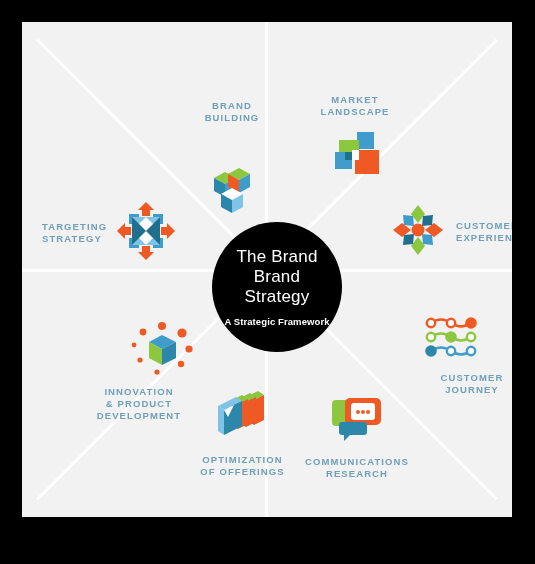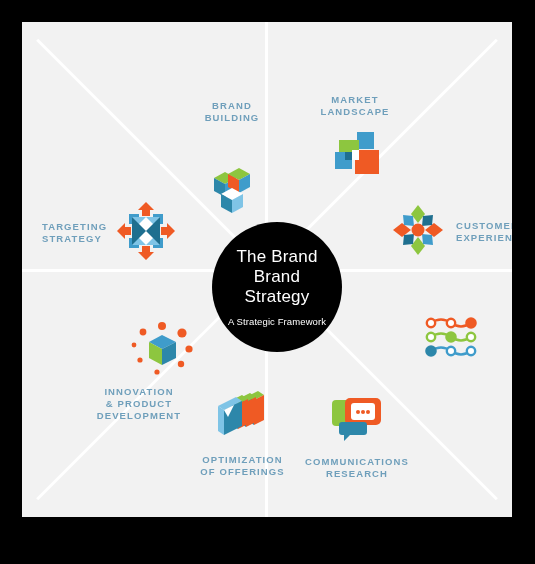--- a/index.html
+++ b/index.html
@@ -19,21 +19,21 @@
   .spoke.d{left:-80px;top:246px;width:650px;height:3px;transform-origin:center center;}
   .spoke.d1{transform:rotate(45deg);}
   .spoke.d2{transform:rotate(-45deg);}
 
   
   #center{position:absolute;left:190px;top:200px;width:130px;height:130px;
           border-radius:50%;background:#000000;color:#fff;
           display:flex;flex-direction:column;align-items:center;justify-content:center;
           z-index:20;text-align:center;}
   #center .t{font-size:17px;line-height:20px;font-weight:400;letter-spacing:.2px;}
-  #center .s{font-size:9.5px;margin-top:9px;font-weight:400;letter-spacing:.1px;}
+  #center .s{font-size:9.5px;margin-top:9px;font-weight:700;letter-spacing:.1px;}
 
   
   .node{position:absolute;z-index:10;display:flex;align-items:center;}
   .node .lbl{color:#6f9fbb;font-weight:700;font-size:9.5px;line-height:12px;
              letter-spacing:1.1px;text-transform:uppercase;white-space:pre-line;}
   .node.col{flex-direction:column;}
   .node.col .lbl{text-align:center;}
   .ico{flex:none;}
 
   
@@ -142,20 +142,22 @@
             <circle cx="52" cy="9" r="4.6" fill="#ef5a24" stroke="#ef5a24"></circle>
             <circle cx="12" cy="23" r="4.2" stroke="#8dc63f"></circle>
             <circle cx="32" cy="23" r="4.6" fill="#8dc63f" stroke="#8dc63f"></circle>
             <circle cx="52" cy="23" r="4.2" stroke="#8dc63f"></circle>
             <circle cx="12" cy="37" r="4.6" fill="#2d87aa" stroke="#2d87aa"></circle>
             <circle cx="32" cy="37" r="4.2" stroke="#3f9ccb"></circle>
             <circle cx="52" cy="37" r="4.2" stroke="#3f9ccb"></circle>
           </g>
         </svg>
       </div>
+      <div class="lbl">Customer
+Journey</div>
     </div>
 
     <div class="node col" id="n-comms">
       <div class="ico">
         <svg width="58" height="52" viewBox="0 0 58 52">
           <path d="M8 6 h24 a4 4 0 0 1 4 4 v18 a4 4 0 0 1 -4 4 h-24 a4 4 0 0 1 -4 -4 v-18 a4 4 0 0 1 4 -4 z" fill="#8dc63f"></path>
           <path d="M22 4 h26 a5 5 0 0 1 5 5 v17 a5 5 0 0 1 -5 5 h-26 a5 5 0 0 1 -5 -5 v-17 a5 5 0 0 1 5 -5 z" fill="#ef5a24"></path>
           <path d="M26 9 h18 a3 3 0 0 1 3 3 v11 a3 3 0 0 1 -3 3 h-18 a3 3 0 0 1 -3 -3 v-11 a3 3 0 0 1 3 -3 z" fill="#ffffff"></path>
           <circle cx="30" cy="18" r="2" fill="#ef5a24"></circle>
           <circle cx="35" cy="18" r="2" fill="#ef5a24"></circle>

